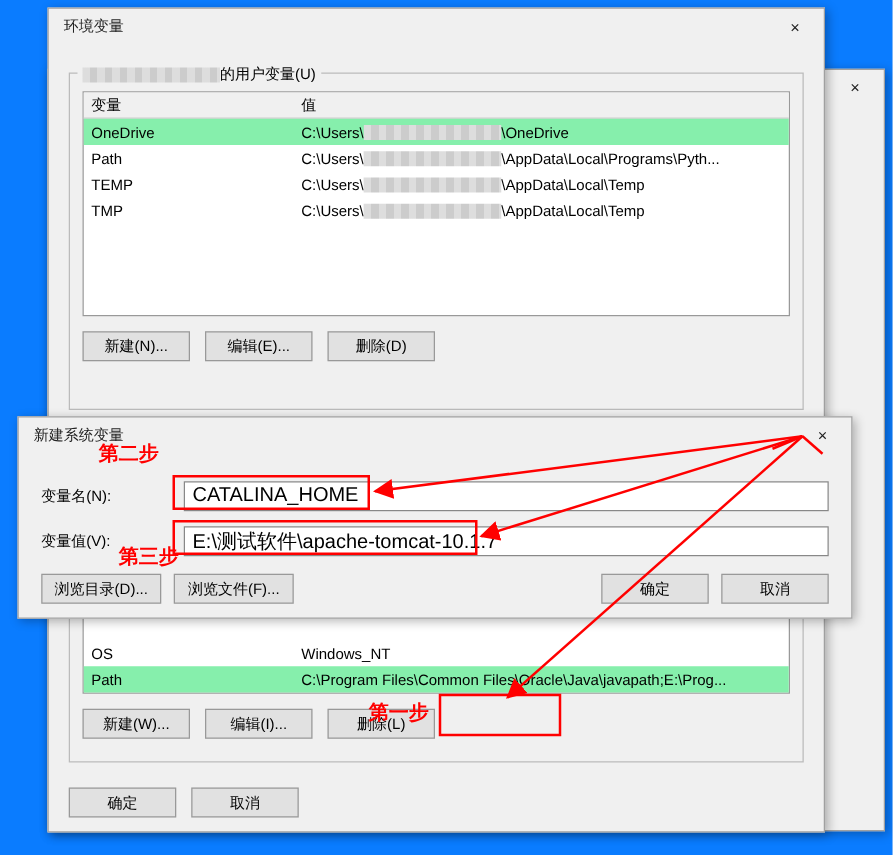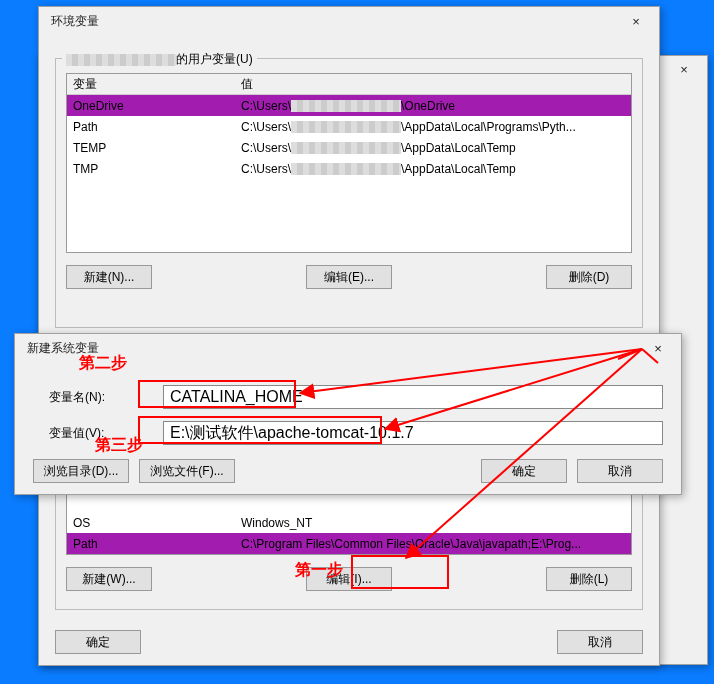--- a/index.html
+++ b/index.html
@@ -59,53 +59,52 @@
     display: flex;
     height: 21px;
     align-items: center;
     font-size: 12px;
   }
   .row.header {
     background: #f0f0f0;
     border-bottom: 1px solid #ccc;
   }
   .row.sel {
-    background: #a21caf;
+    background: #86efac;
   }
   .col-var { width: 170px; padding-left: 6px; }
   .col-val { flex: 1; padding-left: 4px; white-space: nowrap; overflow: hidden; }
   .redacted {
     display: inline-block;
     background: repeating-linear-gradient(90deg,#ddd 0 6px,#ccc 6px 12px);
     height: 12px;
     vertical-align: middle;
   }
   .btnrow {
     display: flex;
-    justify-content: space-between;
-    gap: 2px;
+    justify-content: flex-start;
+    gap: 12px;
     padding: 8px 10px 0 10px;
   }
   .btnrow.outer { padding: 10px 16px 14px 16px; }
   .btn {
     min-width: 86px;
     height: 24px;
     background: #e1e1e1;
     border: 1px solid #999;
     font-size: 12px;
     font-family: inherit;
     cursor: pointer;
   }
   
   .field-row {
     display: flex;
     align-items: center;
     padding: 6px 18px;
     gap: 8px;
-    margin-left: 16px;
   }
   .field-label { width: 106px; font-size: 12px; }
   .text-input {
     flex: 1;
     height: 24px;
     border: 1px solid #888;
     background: #fff;
     font-family: inherit;
     font-size: 16px;
     padding: 2px 6px;

